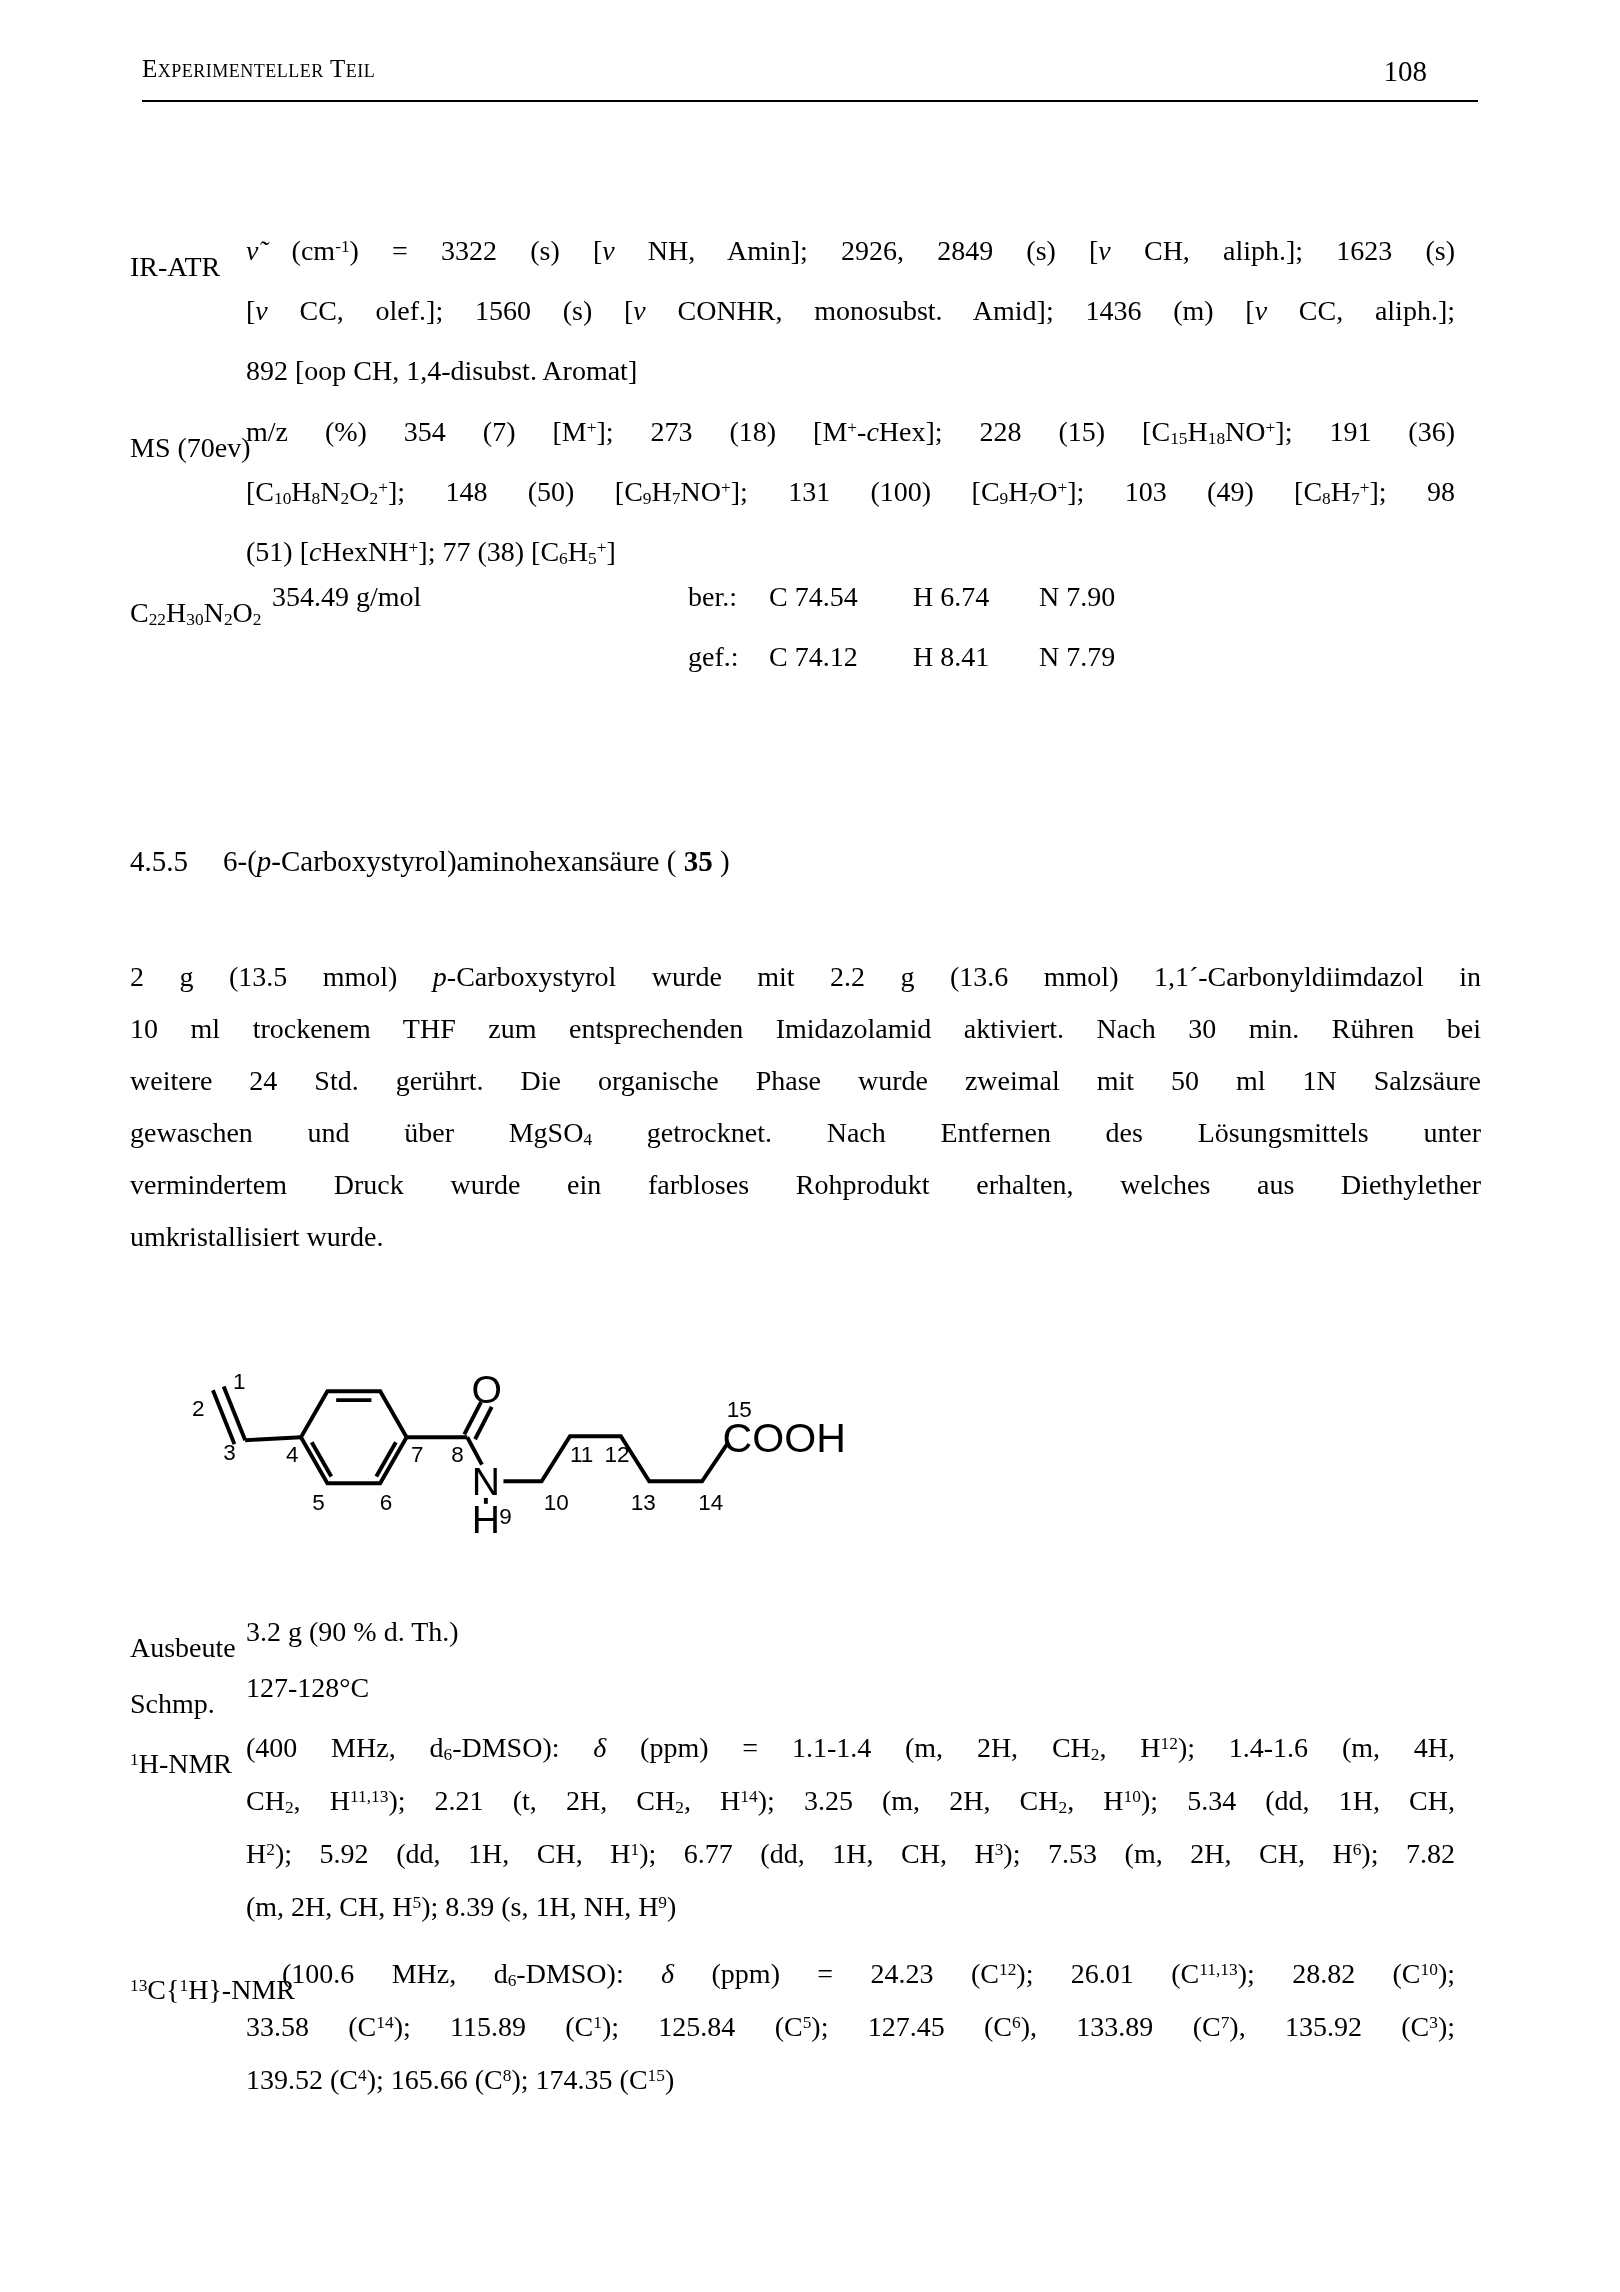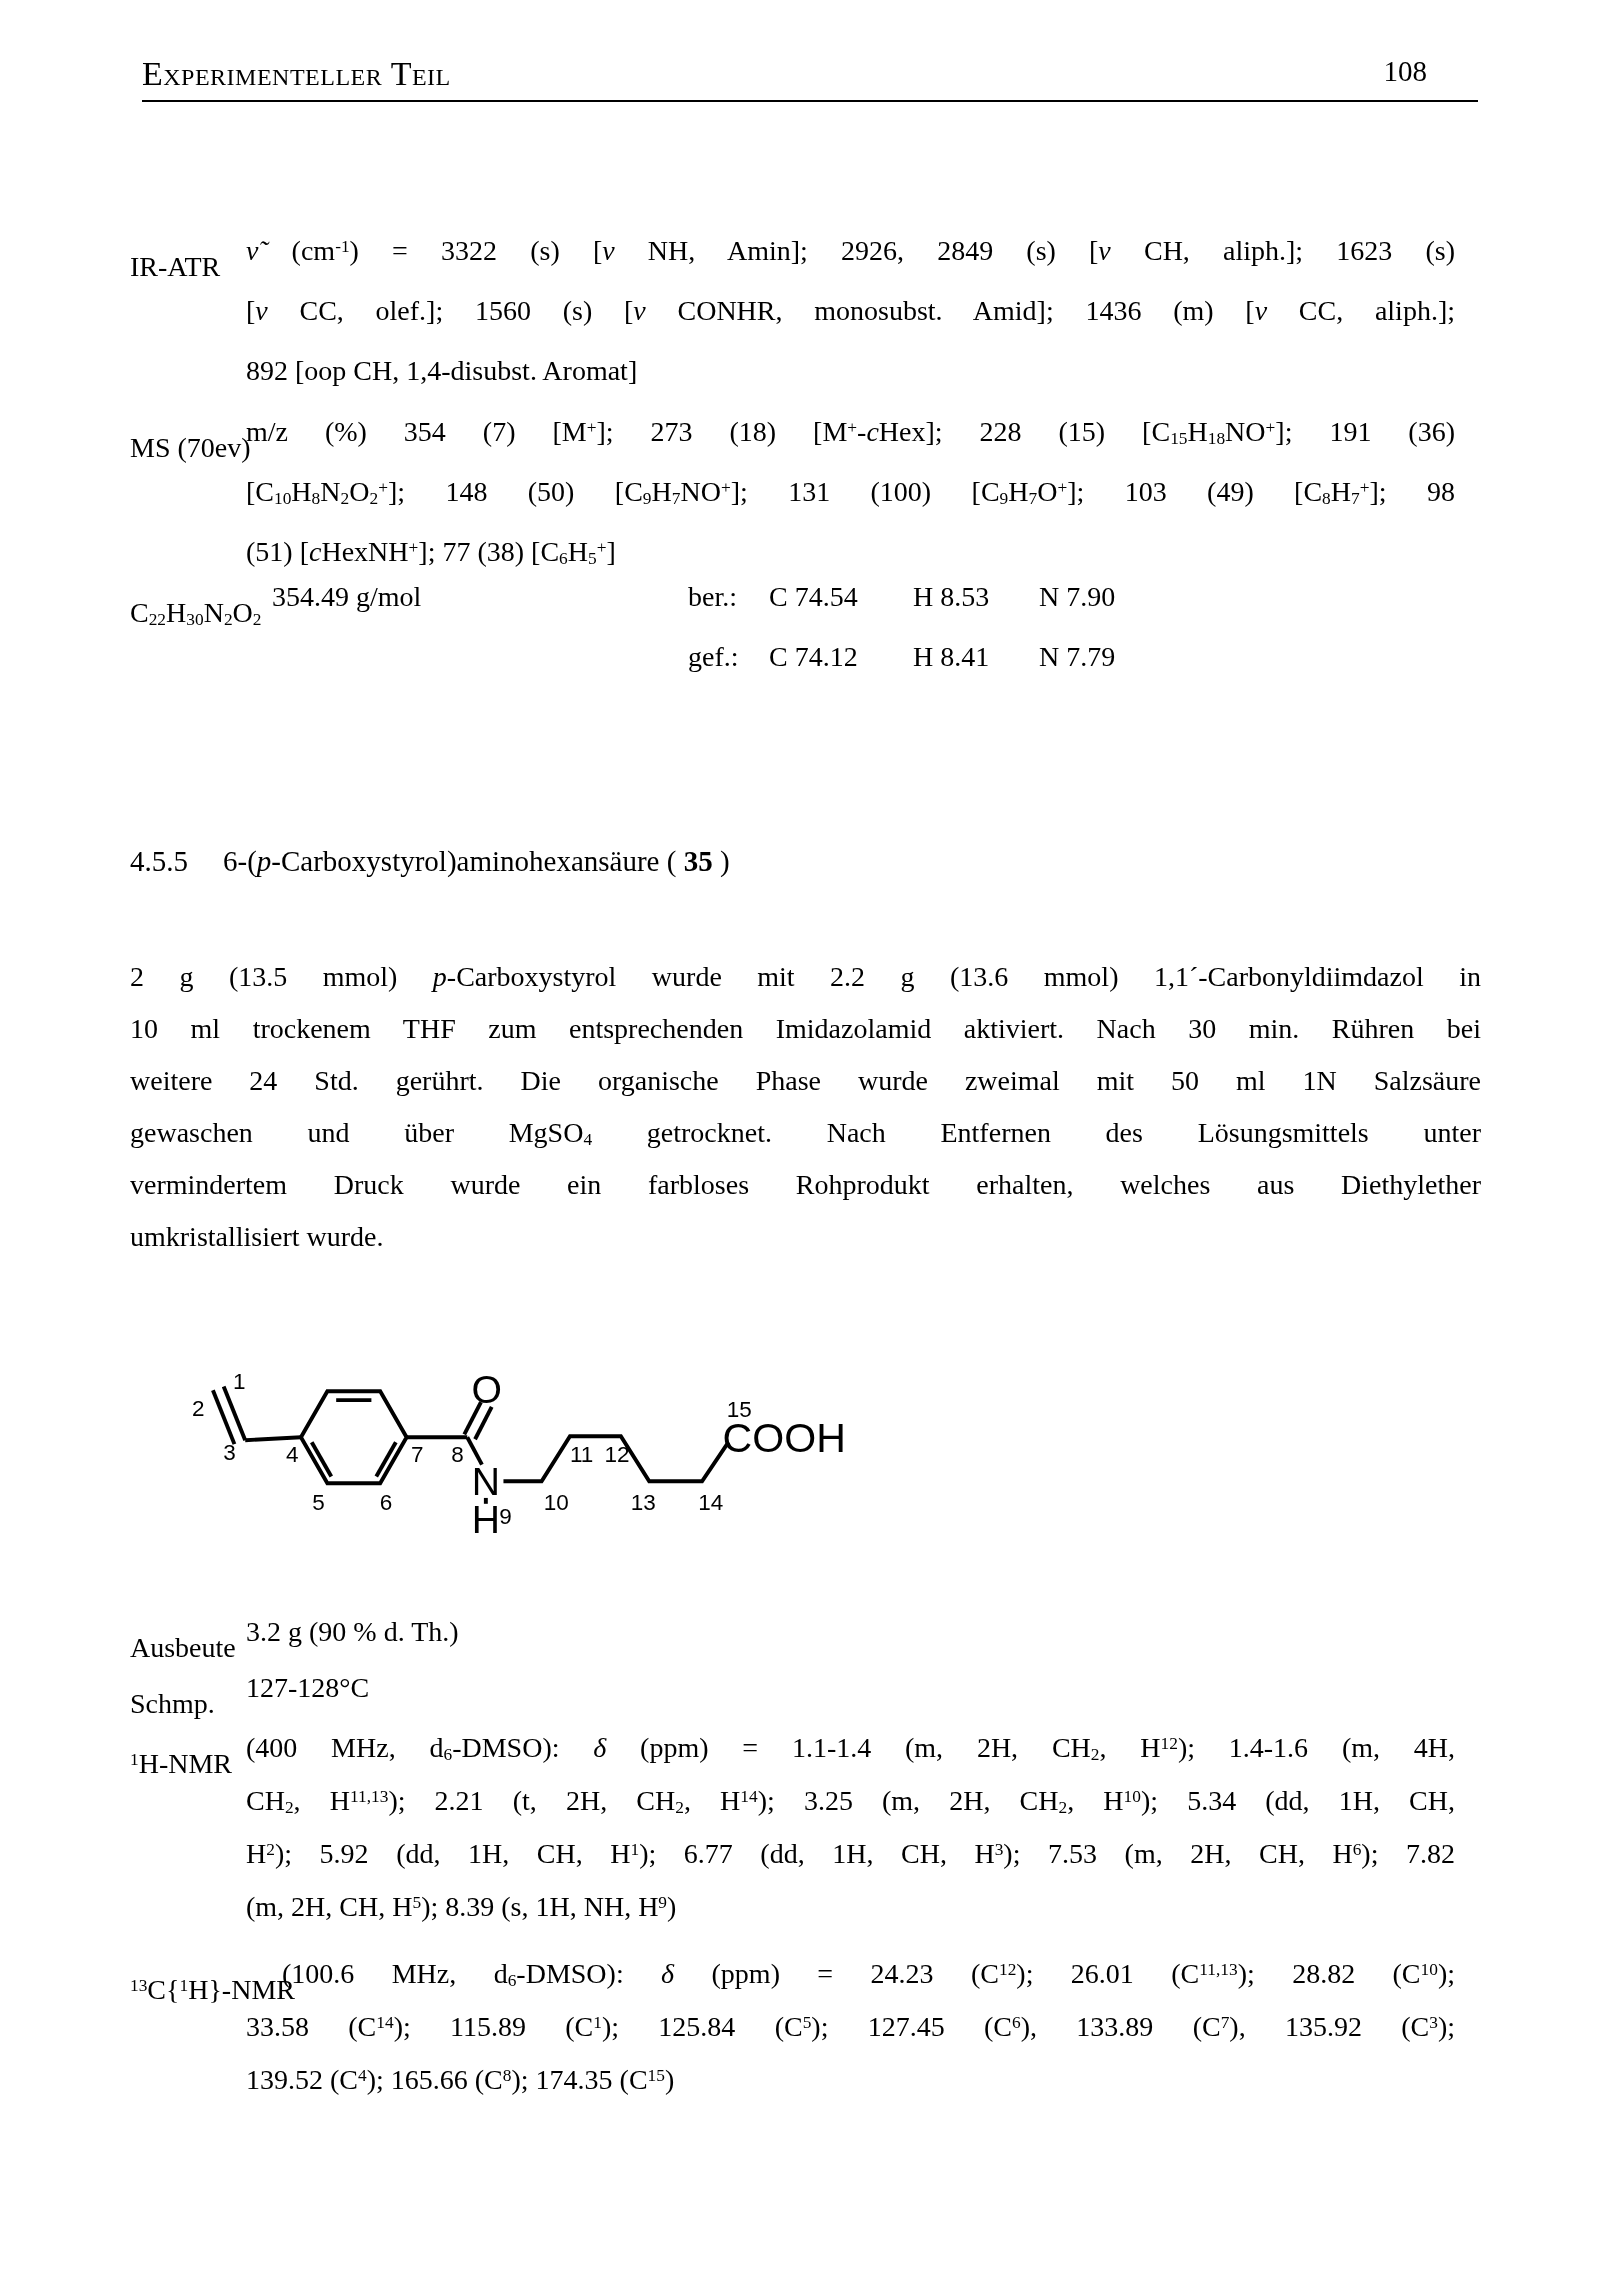--- a/index.html
+++ b/index.html
@@ -16,21 +16,21 @@
   
   .pagehead {
     position: absolute;
     left: 142px; top: 55px;
     width: 1336px; height: 45px;
     border-bottom: 2px solid #000;
     display: flex;
     justify-content: space-between;
     align-items: flex-start;
   }
-  .pagehead .htitle { font-variant: small-caps; letter-spacing: 0.5px; font-size: 34px; }
+  .pagehead .htitle { font-variant: small-caps; letter-spacing: 0.5px; font-size: 25px; }
   .pagehead .pnum { margin-right: 51px; font-size: 29px; }
 
   
   .row { position: absolute; left: 130px; width: 1351px; }
   .row .rlabel { position: absolute; left: 0; top: 16px; }
   .row .rvalue { margin-left: 116px; width: 1209px; }
 
   .lh61, .lh61 .jline { line-height: 60px; }
   .lh54, .lh54 .jline { line-height: 53px; }
 
@@ -100,21 +100,21 @@
       </div>
   </div>
 
   <div class="row lh61 elem" style="top:567px">
     <span class="rlabel">C<sub>22</sub>H<sub>30</sub>N<sub>2</sub>O<sub>2</sub></span>
     <span class="mass">354.49 g/mol</span>
     <div class="anal">
       <div class="aline">
         <span class="acol0">ber.:</span>
         <span class="acol1">C 74.54</span>
-        <span class="acol2">H 8.53</span>
+        <span class="acol2">H 6.74</span>
         <span class="acol3">N 7.90</span>
       </div>
       <div class="aline">
         <span class="acol0">gef.:</span>
         <span class="acol1">C 74.12</span>
         <span class="acol2">H 8.41</span>
         <span class="acol3">N 7.79</span>
       </div>
     </div>
   </div>

